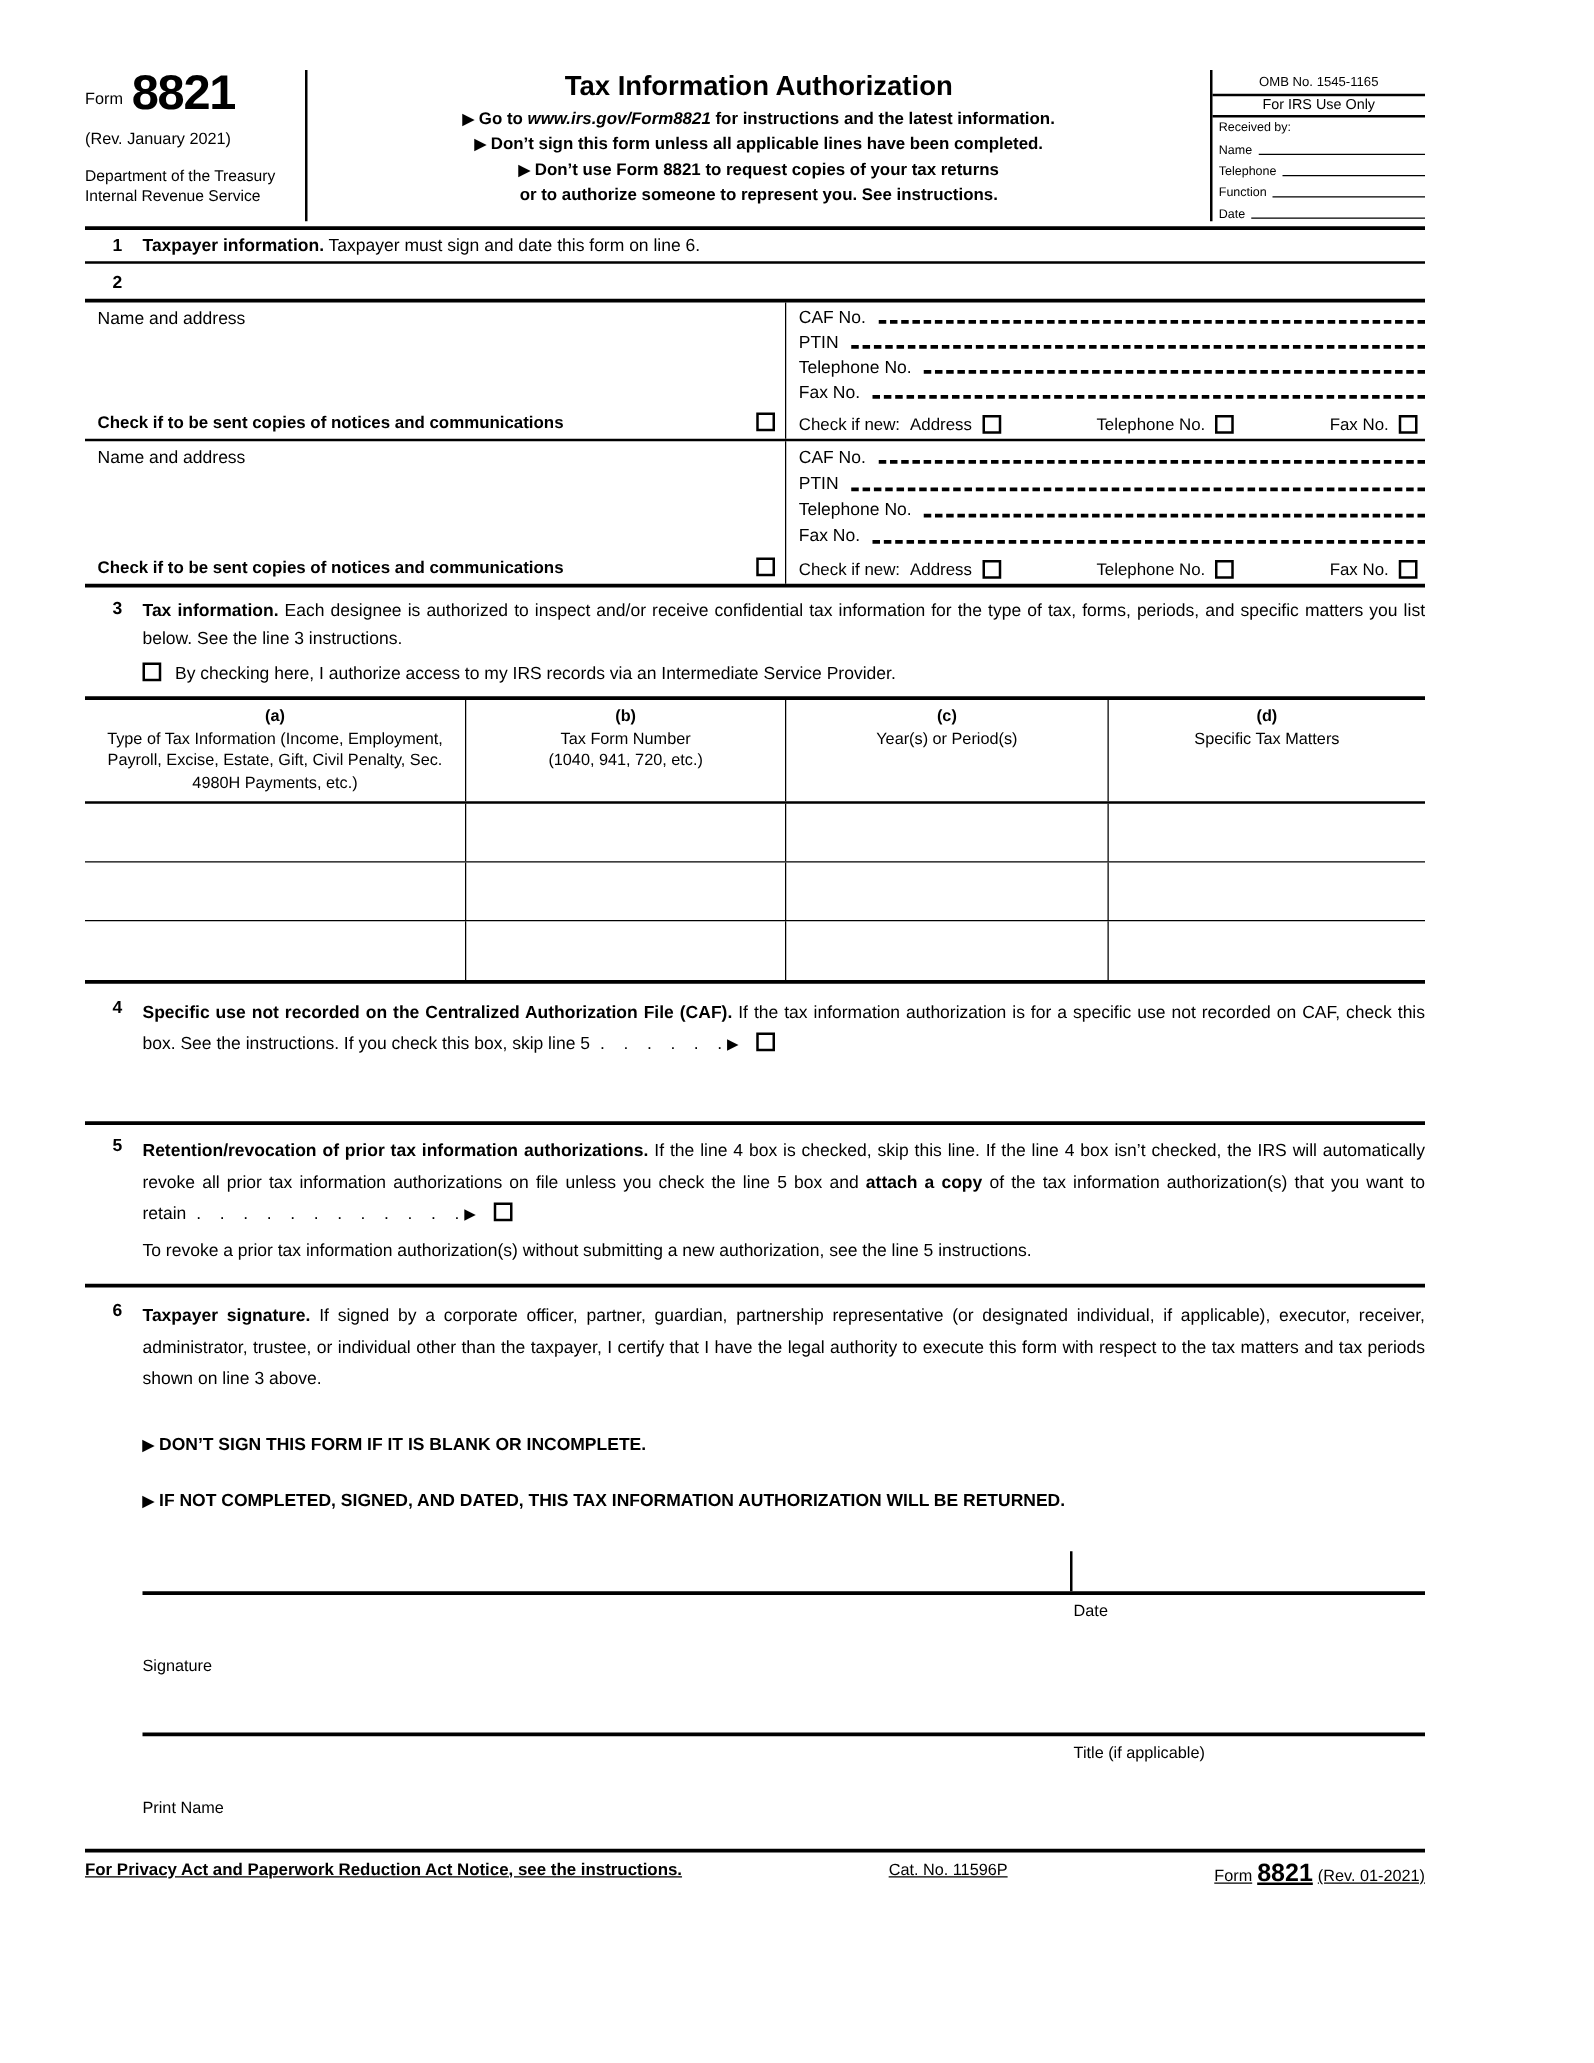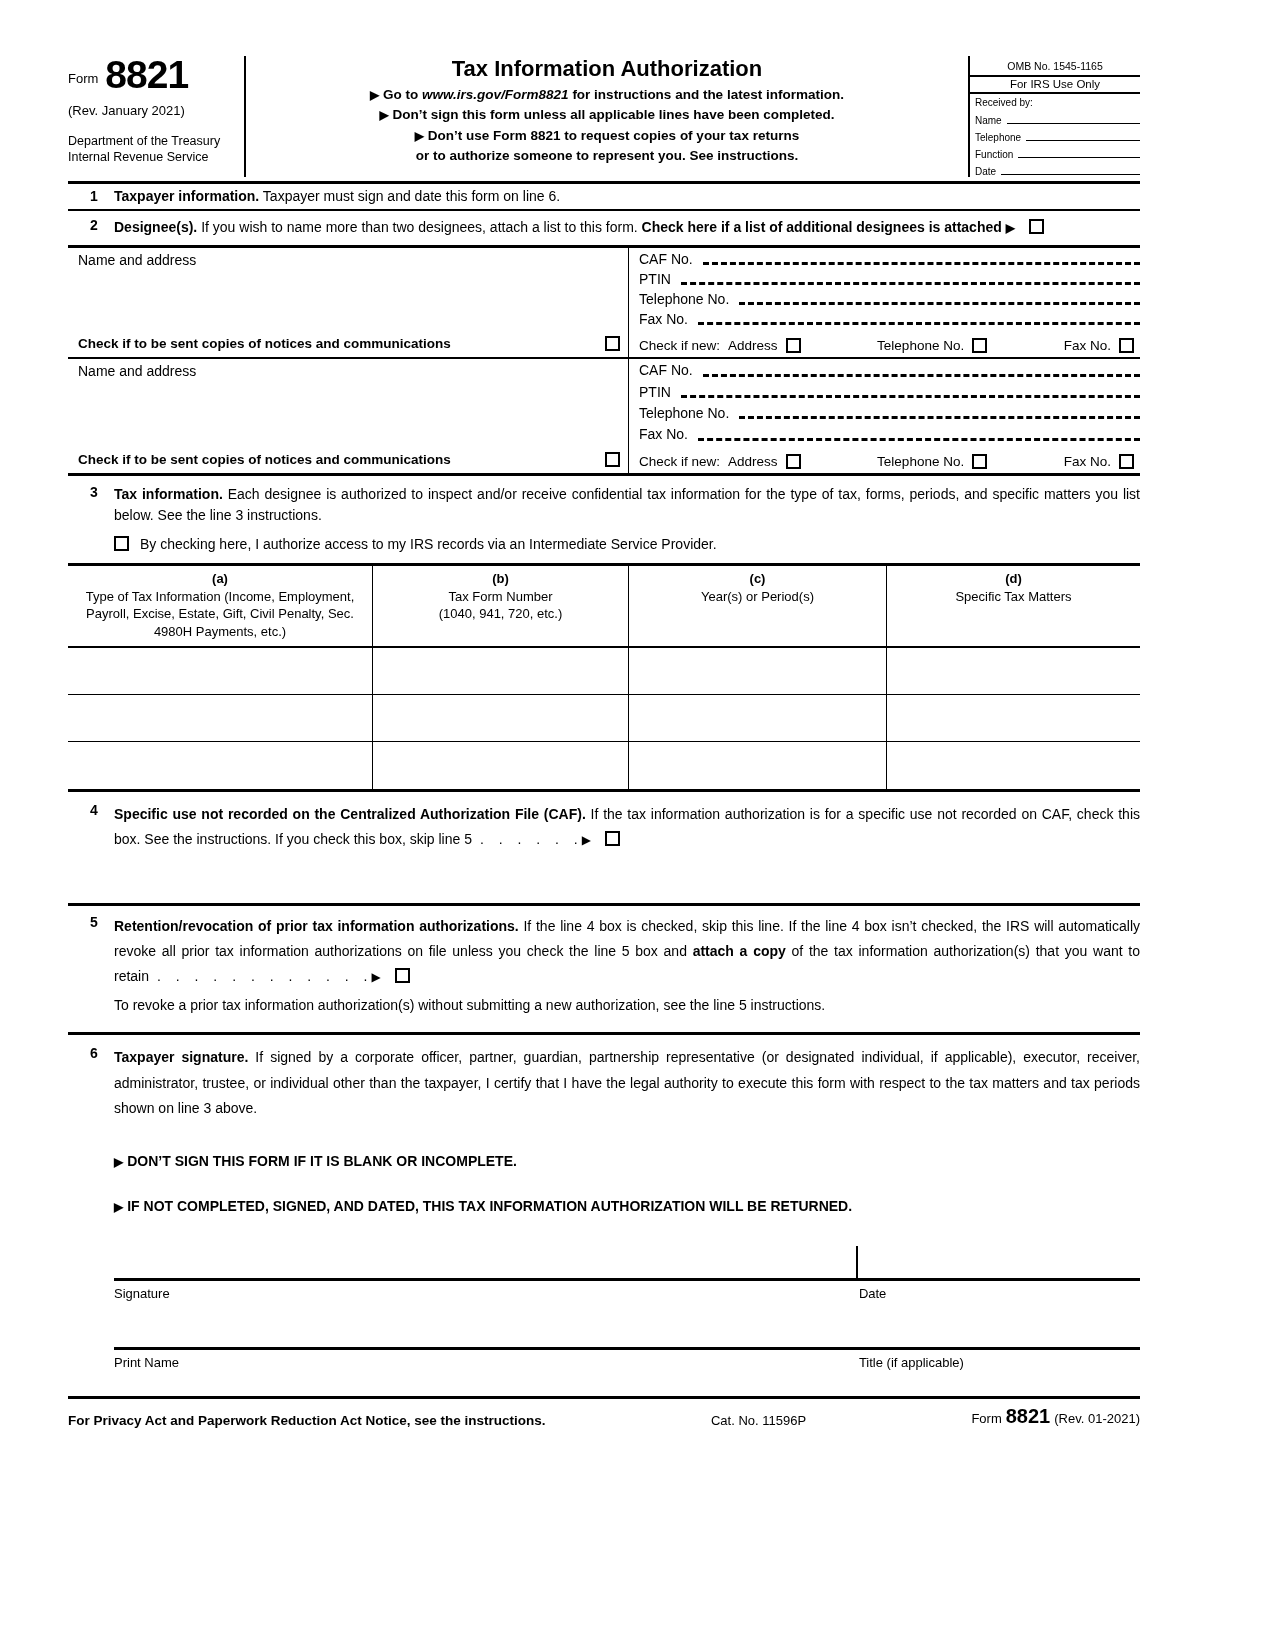--- a/index.html
+++ b/index.html
@@ -89,25 +89,25 @@
   .sec5-note { margin-top:4px; text-align:left; }
   .sec6 { padding:10px 0 0; }
   .warning { margin-top:20px; font-weight:bold; text-align:left; }
   .warning .arr { margin-right:4px; }
 
   
   .sig-area { margin-left:46px; }
   .sig-line { height:36px; border-bottom:3px solid #000; position:relative; margin-top:26px; }
   .sig-tick { position:absolute; left:72.3%; bottom:0; width:2px; height:32px; background:#000; }
   .sig-labels { display:flex; padding-top:5px; font-size:13px; }
-  .w73 { width:72.6%; flex:none; }
+  .w73 { width:72.6%; flex:none;margin-top:44px; }
   .pn-line { margin-top:46px; border-bottom:3px solid #000; }
 
   
-  .footer { border-top:3px solid #000; margin-top:26px; padding-top:6px; display:flex; align-items:flex-end; }
+  .footer { border-top:3px solid #000; margin-top:26px; padding-top:6px; display:flex; align-items:flex-start;text-decoration:underline; }
   .f-priv { font-size:13.5px; }
   .f-cat { margin-left:auto; font-size:13px; }
   .f-form { margin-left:auto; font-size:13px; display:inline-flex; align-items:baseline; gap:4px; }
   .f-num { font-size:20px; font-weight:bold; }
 </style>
 </head>
 <body>
 
 <div class="page">
   <div class="content">
@@ -161,23 +161,20 @@
         </div>
       </div>
     </div>
 
     <div class="sec1bar">
       <span class="num-inline">1</span><span class="b">Taxpayer information.</span><span> Taxpayer must sign and date this form on line 6.</span>
     </div>
 
     <div class="sec-par sec2">
       <span class="sec-num">2</span>
-      <div class="sec-body">
-        <span class="b">Designee(s).</span><span> If you wish to name more than two designees, attach a list to this form. </span><span class="b">Check here if a list of additional designees is attached </span><span class="arr b">▶</span><span class="cb cb-gap"></span>
-      </div>
     </div>
 
     <div class="dg">
       <div class="dg-left">
         <div class="dg-name">
           <span>Name and address</span>
         </div>
         <div class="dg-copies">
           <span class="b">Check if to be sent copies of notices and communications</span>
           <span class="cb"></span>

